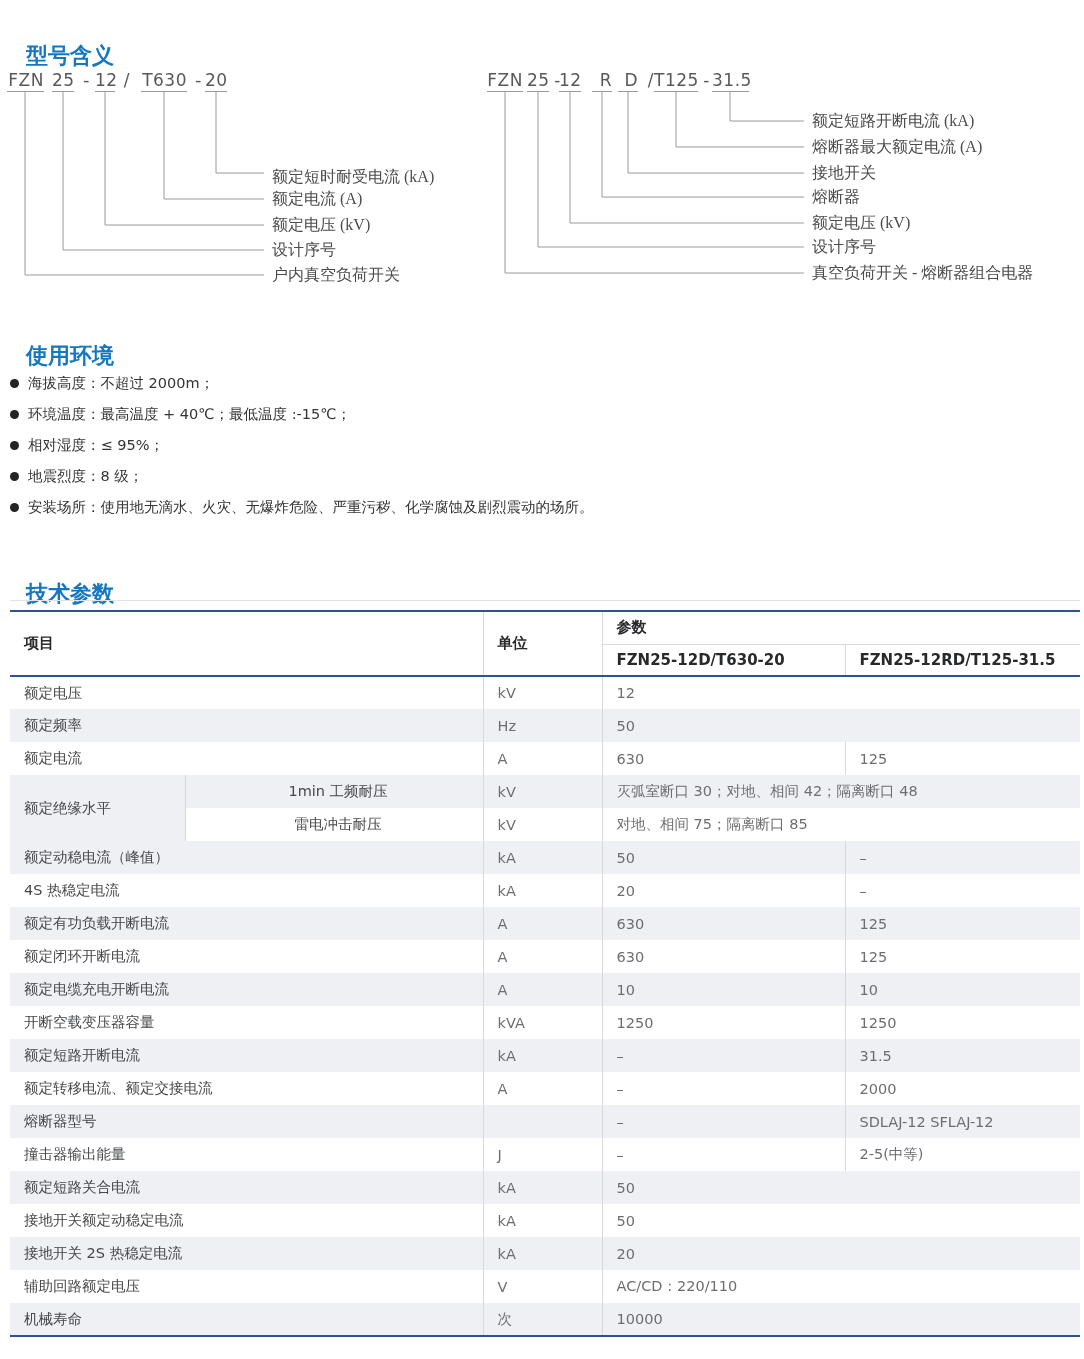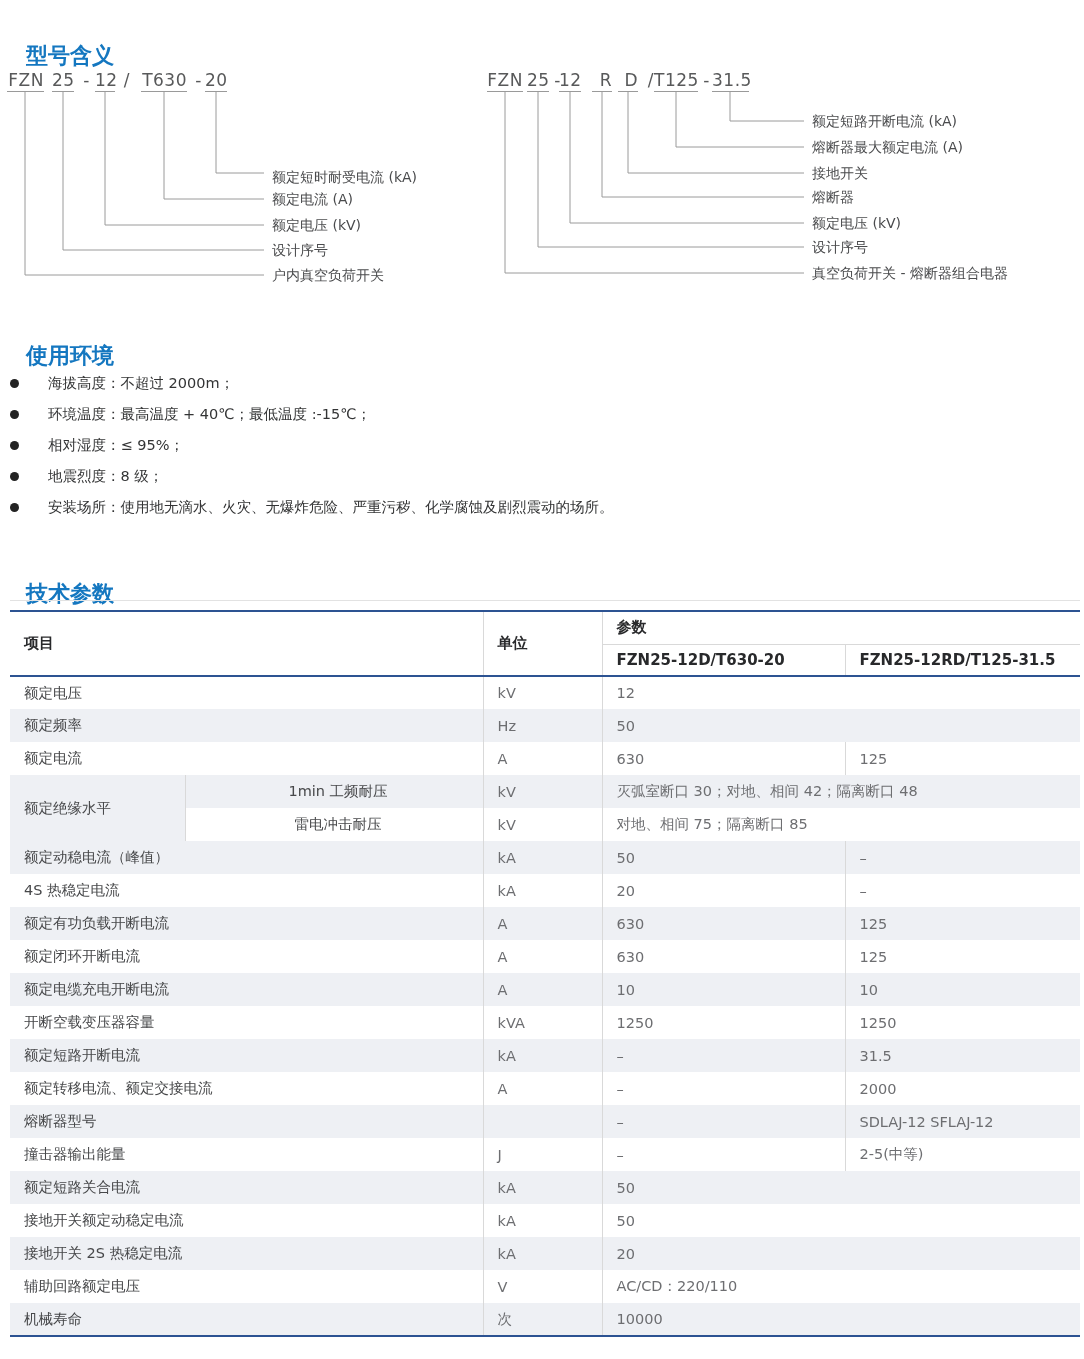--- a/index.html
+++ b/index.html
@@ -13,25 +13,25 @@
 
   
   .diagram{position:absolute;top:60px;}
   #diag-left{left:0;width:482px;height:235px;}
   #diag-right{left:487px;width:597px;height:235px;}
   .lines{position:absolute;left:0;top:0;}
   .lines path{stroke:#9a9a9a;stroke-width:1;fill:none;}
   .token{position:absolute;top:12px;font-size:17px;line-height:17px;color:#58595a;
          text-align:right;letter-spacing:0.5px;}
   .token.u{border-bottom:1px solid #9a9a9a;padding-bottom:2px;}
-  .dlabel{position:absolute;font-size:14px;line-height:18px;color:#4a4b4d;white-space:nowrap;}
+  .dlabel{position:absolute;font-size:16px;line-height:18px;color:#4a4b4d;white-space:nowrap;font-family:Liberation Serif, serif;}
 
   
   .env-list{position:absolute;left:10px;top:368px;width:1040px;}
-  .env-item{display:flex;align-items:center;height:31px;font-size:14.5px;color:#333435;gap:20px;}
+  .env-item{display:flex;align-items:center;height:31px;font-size:14.5px;color:#333435;}
   .bullet{width:9px;height:9px;border-radius:50%;background:#232323;margin-right:9px;flex:none;}
 
   
   .toprule{position:absolute;left:10px;top:600px;width:1070px;height:1px;background:#e2e2e2;}
   .tbl-wrap{position:absolute;left:10px;top:610px;width:1070px;}
   table{border-collapse:collapse;table-layout:fixed;width:1070px;
         border-top:2px solid #2d5392;border-bottom:2px solid #2d5392;}
   th,td{padding:0 6px 0 14px;text-align:left;vertical-align:middle;overflow:hidden;
         white-space:nowrap;}
   thead tr.h1{height:33px;}

